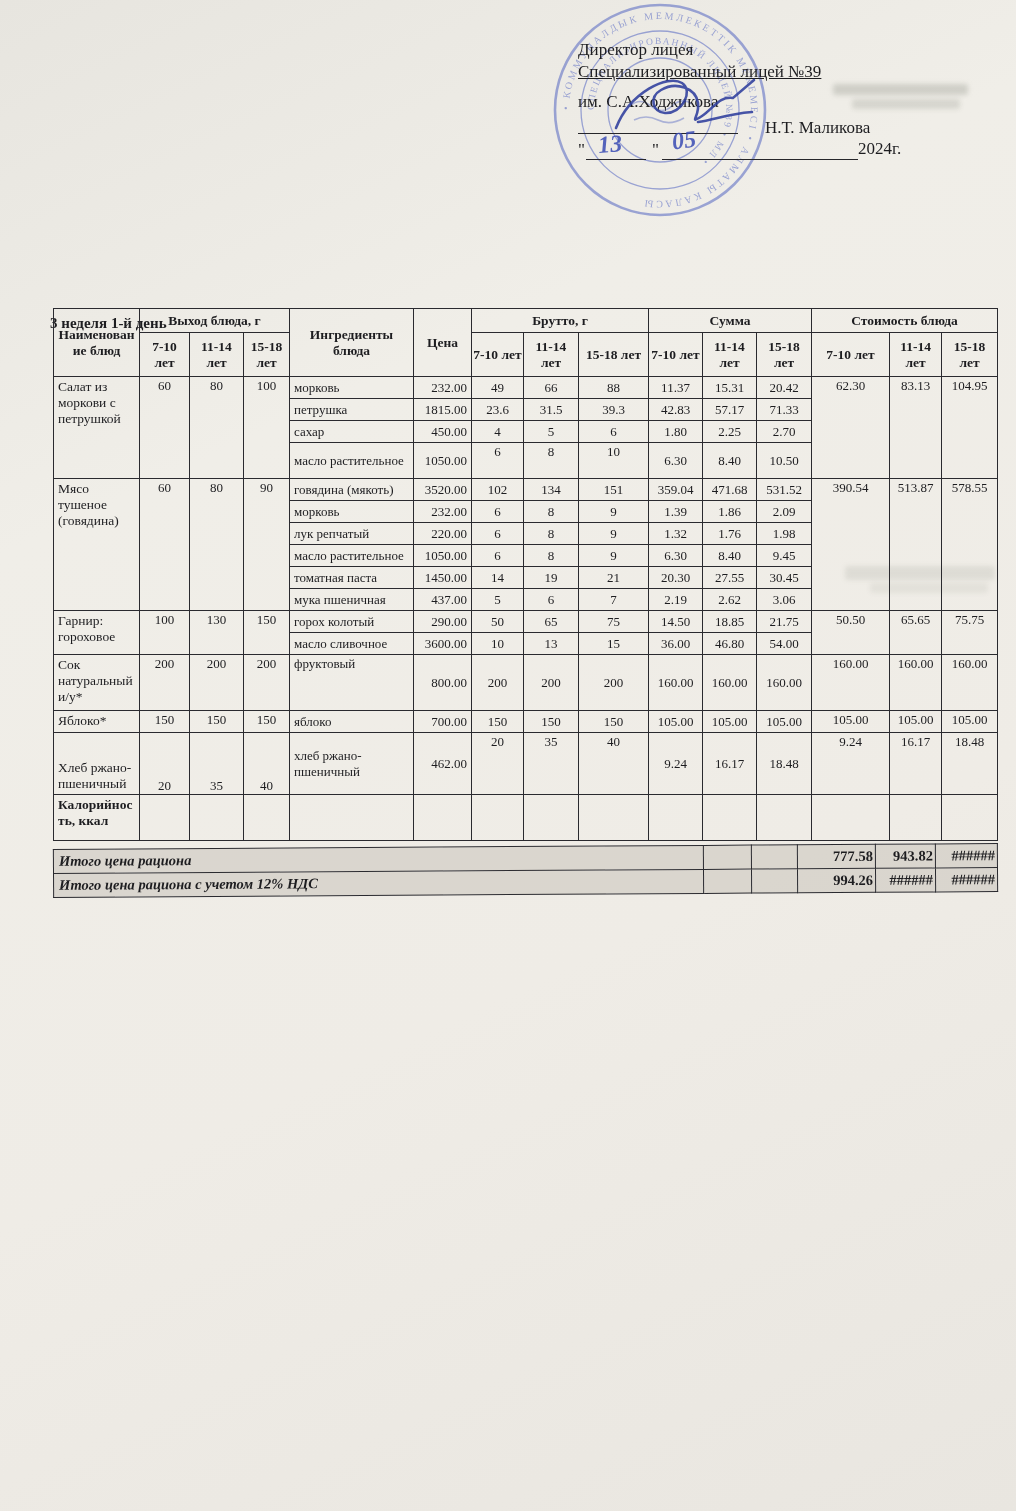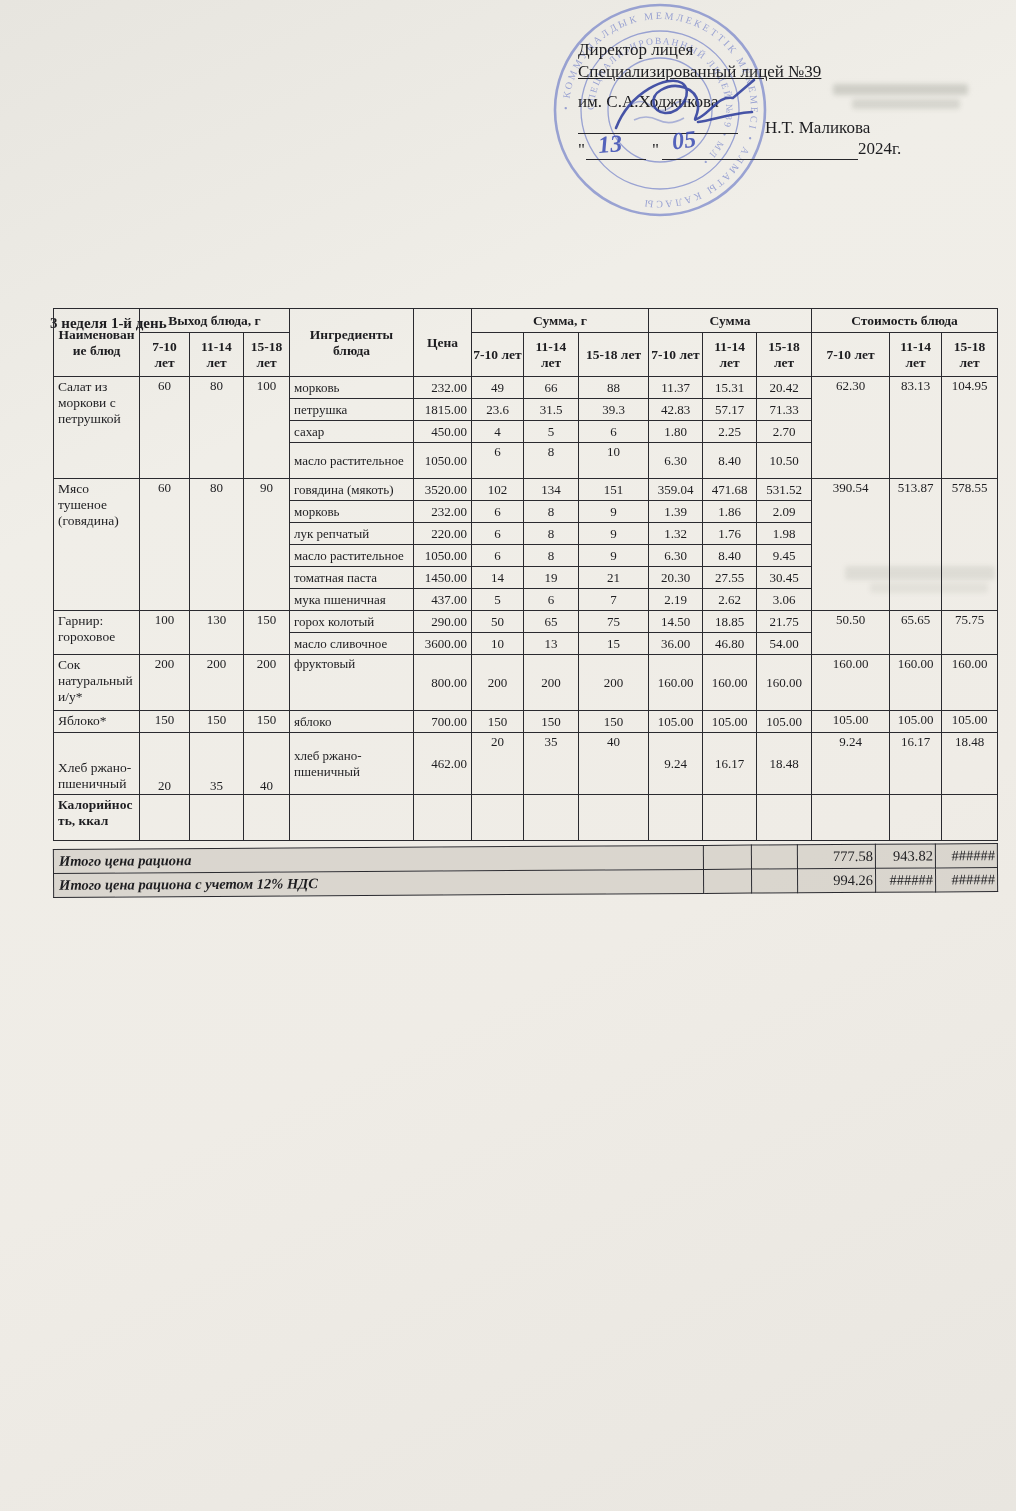--- a/index.html
+++ b/index.html
@@ -40,21 +40,21 @@
   td.vtop{vertical-align:top;margin-top:42px;}
   td.vbot{vertical-align:bottom;}
   td.cost{vertical-align:top;}
   td.bold{font-weight:bold;}
   td.nowrap{white-space:nowrap;}
 
   
   .totals{left:53px;top:846px;width:944px;font-size:14.5px;position:absolute;transform:rotate(-0.35deg);}
   .totals td{border:1.6px solid #2a2a2f;height:23px;overflow:hidden;background:rgba(168,163,151,.30);padding:0 3px;}
   .totals td.tlabel{font-weight:bold;font-style:italic;text-align:left;padding-left:5px;}
-  .totals td.tval{font-weight:normal;text-align:right;padding-right:2px;}
+  .totals td.tval{font-weight:bold;text-align:right;padding-right:2px;}
 </style>
 </head>
 <body>
 
 <svg class="abs stamp" style="left:552px;top:2px;" width="216" height="216" viewBox="0 0 216 216">
   <defs>
     <path id="ring-outer" d="M 17,108 a 91,91 0 1 1 182,0 a 91,91 0 1 1 -182,0"></path>
     <path id="ring-inner" d="M 42,108 a 66,66 0 1 1 132,0 a 66,66 0 1 1 -132,0"></path>
   </defs>
   <circle cx="108" cy="108" r="105" fill="none" stroke="#4c5fc0" stroke-width="2.6"></circle>
@@ -112,21 +112,21 @@
     <col style="width:78px">
       <col style="width:52px">
       <col style="width:56px">
   </colgroup>
   <thead>
     <tr style="height:24px">
       <th rowspan="2">Наименование блюд</th>
       <th colspan="3">Выход блюда, г</th>
       <th rowspan="2">Ингредиенты блюда</th>
       <th rowspan="2">Цена</th>
-      <th colspan="3">Сумма, г</th>
+      <th colspan="3">Брутто, г</th>
       <th colspan="3">Сумма</th>
       <th colspan="3">Стоимость блюда</th>
     </tr>
     <tr style="height:44px">
       <th>7-10 лет</th>
       <th>11-14 лет</th>
       <th>15-18 лет</th>
       <th>7-10 лет</th>
       <th>11-14 лет</th>
       <th>15-18 лет</th>

